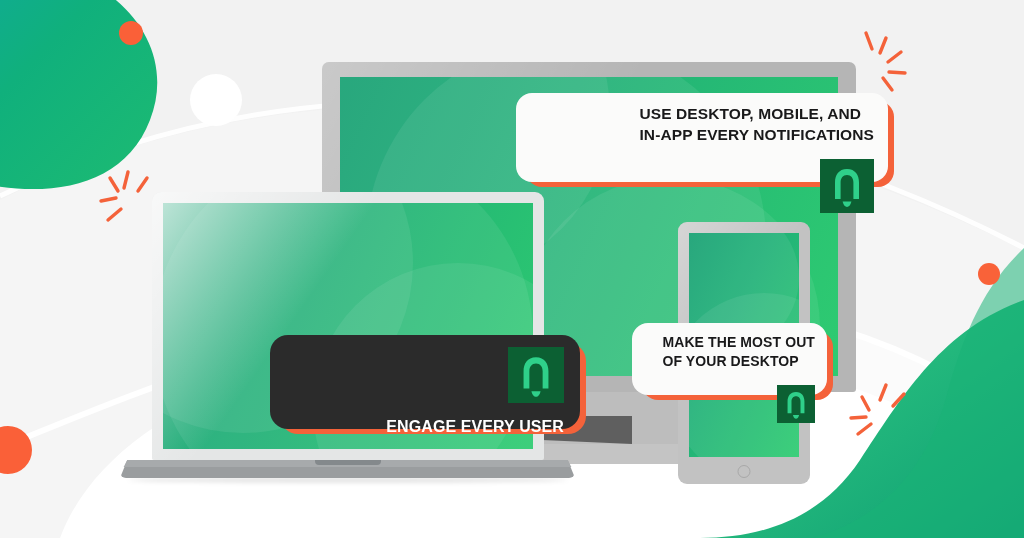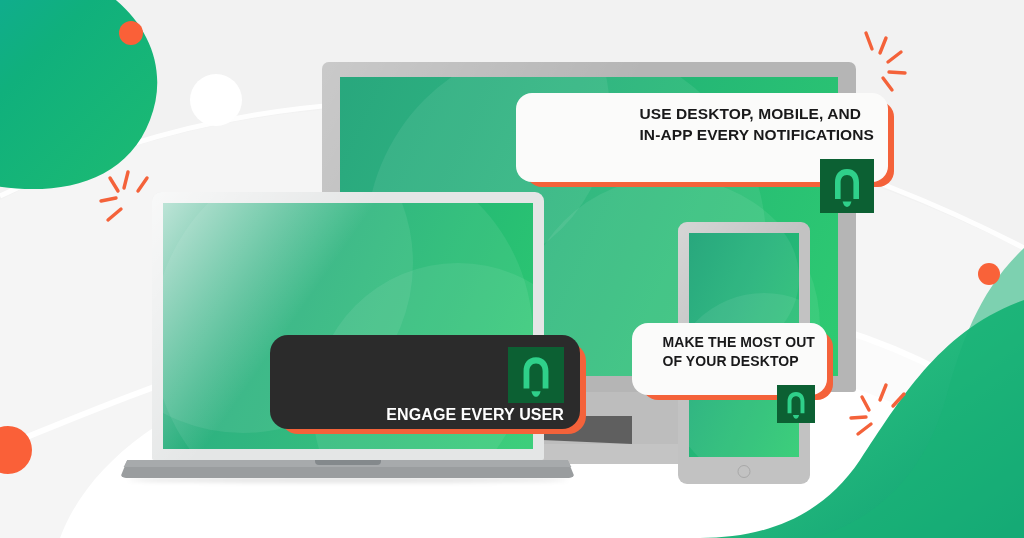--- a/index.html
+++ b/index.html
@@ -134,21 +134,21 @@
   #card-top     { left:516px; top:93px;  width:372px; height:89px; }
   #card-top .card-text    { font-size:15.5px; line-height:21px; }
   #card-top .card-inner   { padding:10px 14px 10px 22px; gap:14px; justify-content:space-between; }
 
   #card-mid     { left:632px; top:295px; width:195px; height:72px;margin-top:28px; }
   #card-mid .card-text    { font-size:14px; line-height:19px; }
   #card-mid .card-inner   { padding:10px 12px 10px 14px; gap:14px; justify-content:space-between; }
 
   #card-front   { left:270px; top:335px; width:310px; height:94px; }
   #card-front .card-text  { font-size:16px; line-height:23px; }
-  #card-front .card-inner { padding:12px 16px; gap:0; border-radius:18px; }
+  #card-front .card-inner { padding:12px 16px; gap:12px; border-radius:18px; }
   #card-front .card-accent{ border-radius:18px; }
 </style>
 </head>
 <body>
 
 <div id="stage">
 
   <svg class="bg-svg" viewBox="0 0 1024 538">
     <defs>
       <linearGradient id="gblobTL" x1="0" y1="0" x2="1" y2="1">

